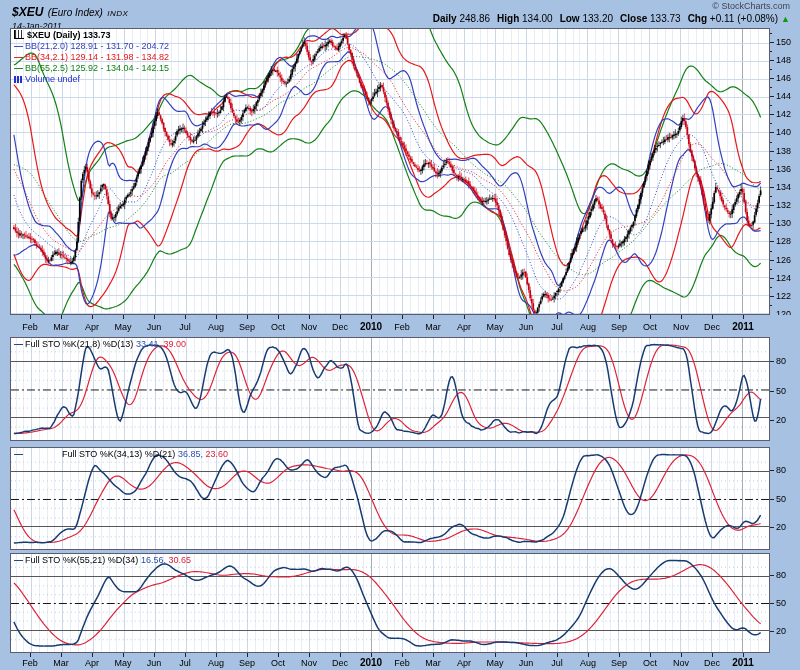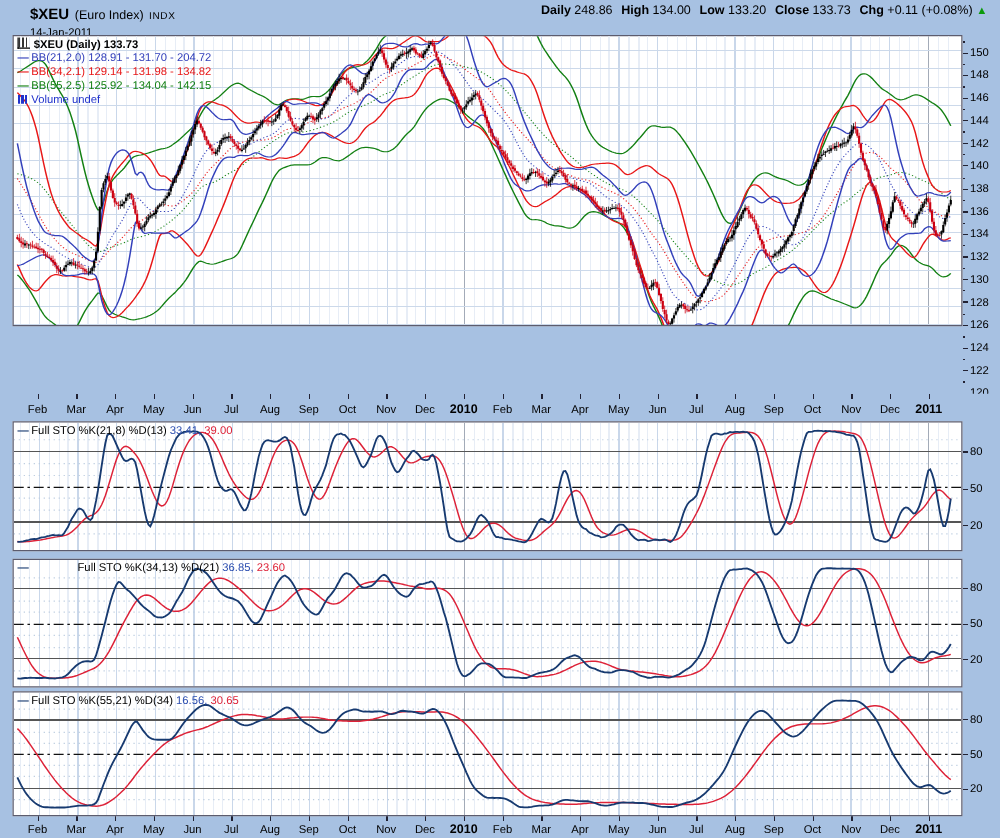--- a/index.html
+++ b/index.html
@@ -1,18 +1,18 @@
 <!DOCTYPE html>
 <html><head>
 <meta charset="utf-8">
 <style>
   html,body{margin:0;padding:0;}
   body{width:800px;height:670px;background:#a7c1e2;font-family:"Liberation Sans",sans-serif;position:relative;overflow:hidden;}
   .header{position:absolute;left:0;top:0;width:800px;height:28px;}
-  .hl{position:absolute;left:24px;top:2px;white-space:nowrap;}
+  .hl{position:absolute;left:12px;top:2px;white-space:nowrap;font-style:italic;}
   .sym{font-size:12px;font-weight:bold;color:#000;}
   .nm{font-size:10px;color:#000;}
   .ex{font-size:8px;color:#000;letter-spacing:.5px;}
   .dt{font-size:9px;color:#000;margin-top:1px;}
   .hr{position:absolute;right:10px;top:1px;text-align:right;white-space:nowrap;}
   .cp{font-size:9px;color:#445;}
   .ohlc{font-size:10px;color:#000;margin-top:2px;}
   .ohlc b{margin-left:7px;}
   .up-arrow{color:#0a9a0a;font-size:9px;margin-left:3px;}
   .panel{position:absolute;left:10px;width:760px;background:#fff;border:1px solid #5c5c6e;box-sizing:border-box;}
@@ -32,25 +32,26 @@
 <div class="header">
   <div class="hl">
     <div>
       <span class="sym">$XEU</span>
       <span class="nm">(Euro Index)</span>
       <span class="ex">INDX</span>
     </div>
     <div class="dt">14-Jan-2011</div>
   </div>
   <div class="hr">
+    <div class="cp">© StockCharts.com</div>
     <div class="ohlc" id="ohlc-row"><b>Daily</b><span> 248.86</span><b>High</b><span> 134.00</span><b>Low</b><span> 133.20</span><b>Close</b><span> 133.73</span><b>Chg</b><span> +0.11 (+0.08%)</span><span class="up-arrow" style="color: rgb(10, 154, 10);">▲</span></div>
   </div>
 </div>
 
-<div class="panel" id="main-panel" style="top:28px;height:233px;">
+<div class="panel" id="main-panel" style="top:28px;height:287px;">
   <div class="legend" id="legend-main">
       <div class="lrow"><span class="ic-chart"></span><span class="bold" style="color: rgb(0, 0, 0);">$XEU (Daily) 133.73</span></div>
       <div class="lrow"><span class="dash" style="color: rgb(51, 64, 187);">—</span><span style="color: rgb(51, 64, 187);">BB(21,2.0) 128.91 - 131.70 - 204.72</span></div>
       <div class="lrow"><span class="dash" style="color: rgb(232, 23, 23);">—</span><span style="color: rgb(232, 23, 23);">BB(34,2.1) 129.14 - 131.98 - 134.82</span></div>
       <div class="lrow"><span class="dash" style="color: rgb(19, 128, 19);">—</span><span style="color: rgb(19, 128, 19);">BB(55,2.5) 125.92 - 134.04 - 142.15</span></div>
       <div class="lrow"><span class="ic-vol"></span><span style="color: rgb(34, 51, 204); text-align: right;">Volume undef</span></div>
     </div>
 <svg viewBox="0 0 760 287" preserveAspectRatio="none">
       <path d="M5.5 0V287M12.5 0V287M28.5 0V287M36.5 0V287M43.5 0V287M59.5 0V287M67.5 0V287M74.5 0V287M90.5 0V287M98.5 0V287M105.5 0V287M121.5 0V287M129.5 0V287M136.5 0V287M152.5 0V287M160.5 0V287M167.5 0V287M183.5 0V287M191.5 0V287M198.5 0V287M214.5 0V287M222.5 0V287M229.5 0V287M245.5 0V287M253.5 0V287M260.5 0V287M276.5 0V287M284.5 0V287M291.5 0V287M307.5 0V287M315.5 0V287M322.5 0V287M338.5 0V287M346.5 0V287M353.5 0V287M369.5 0V287M377.5 0V287M384.5 0V287M400.5 0V287M408.5 0V287M415.5 0V287M431.5 0V287M439.5 0V287M446.5 0V287M462.5 0V287M470.5 0V287M477.5 0V287M493.5 0V287M501.5 0V287M508.5 0V287M524.5 0V287M532.5 0V287M539.5 0V287M555.5 0V287M563.5 0V287M570.5 0V287M586.5 0V287M594.5 0V287M601.5 0V287M617.5 0V287M625.5 0V287M632.5 0V287M648.5 0V287M656.5 0V287M663.5 0V287M679.5 0V287M687.5 0V287M694.5 0V287M710.5 0V287M718.5 0V287M725.5 0V287M741.5 0V287M749.5 0V287" stroke="#e7edf6" stroke-width="1" fill="none" shape-rendering="crispEdges"></path>
       <path d="M20.5 0V287M51.5 0V287M82.5 0V287M113.5 0V287M144.5 0V287M175.5 0V287M206.5 0V287M237.5 0V287M268.5 0V287M299.5 0V287M330.5 0V287M392.5 0V287M423.5 0V287M454.5 0V287M485.5 0V287M516.5 0V287M547.5 0V287M578.5 0V287M609.5 0V287M640.5 0V287M671.5 0V287M702.5 0V287" stroke="#c9d7ea" stroke-width="1" fill="none" shape-rendering="crispEdges"></path>

